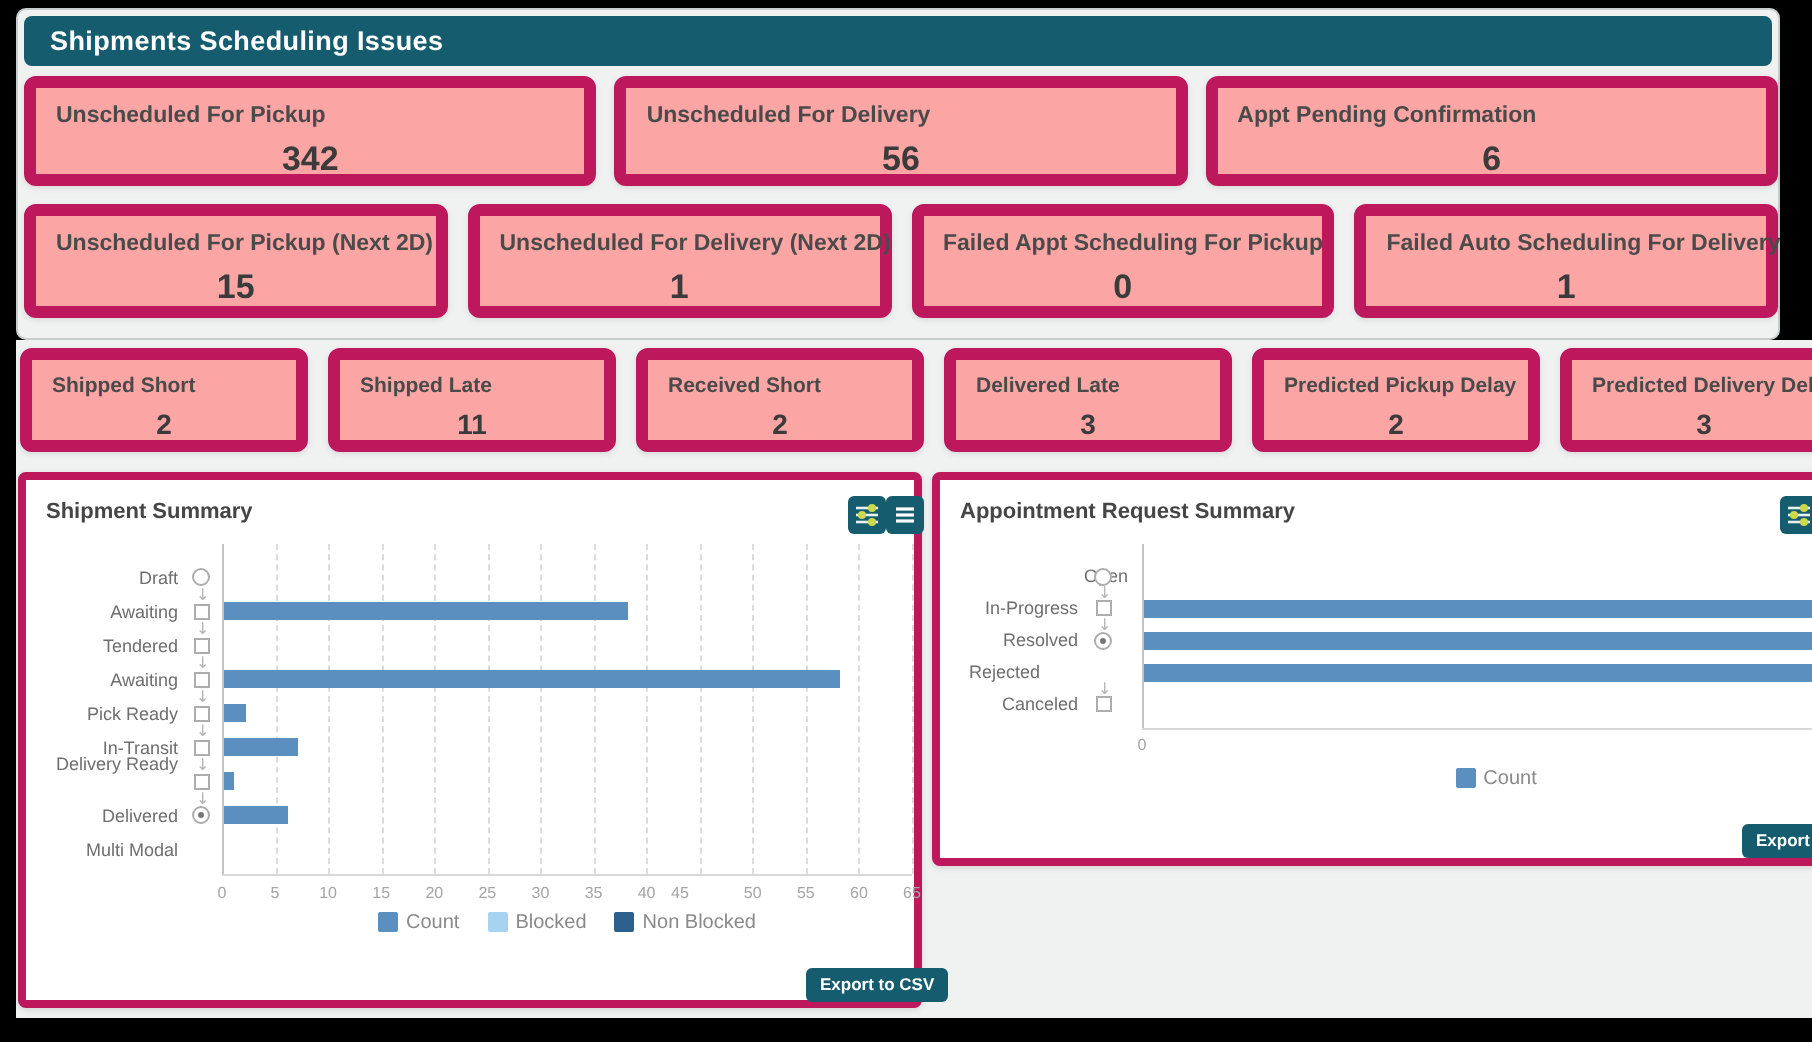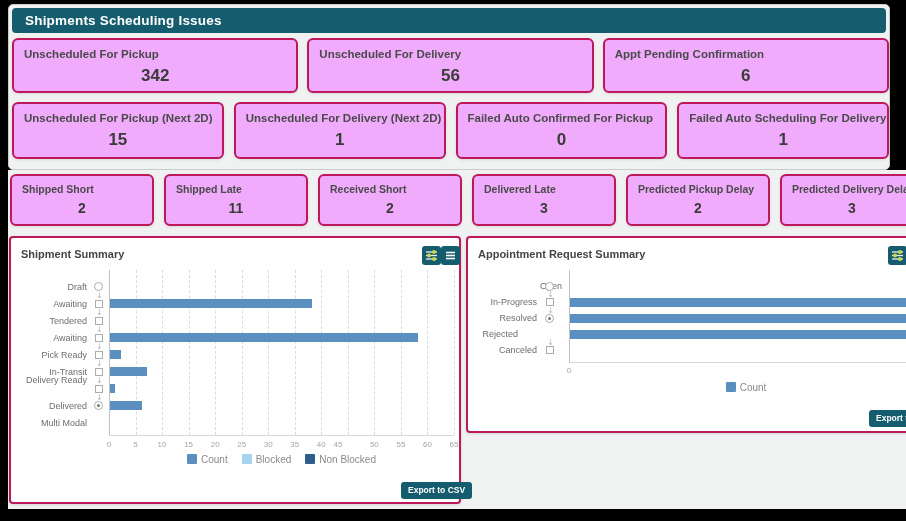--- a/index.html
+++ b/index.html
@@ -6,29 +6,29 @@
   html,body{width:906px;height:521px}
   body{background:#000;font-family:"Liberation Sans",sans-serif;position:relative;overflow:hidden}
   .upper{position:absolute;left:8px;top:4px;width:882px;height:166px;background:#f0f1f1;border:1px solid #c7cccd;border-radius:5px}
   .titlebar{position:absolute;left:3px;top:3px;right:3px;height:25px;background:#155d6e;border-radius:4px;color:#fff;font-weight:bold;font-size:13.5px;line-height:25px;padding-left:13px;letter-spacing:.2px}
   .right-black{position:absolute;left:892px;top:0;width:14px;height:170px;background:#000}
   .lower{position:absolute;left:8px;top:170px;width:898px;height:339px;background:#f0f1f1;overflow:hidden}
   .kpi-row{position:absolute;display:flex}
   .row0{left:3px;top:33px;width:877px;gap:9px}
   .row1{left:3px;top:97px;width:877px;gap:10px}
   .row2{left:2px;top:4px;gap:10px}
-  .kpi-card{background:#f0abfc;border:2px solid #be185d;border-radius:6px;box-shadow:0 1px 3px rgba(0,0,0,.10);position:relative}
+  .kpi-card{background:#fca5a5;border:6px solid #be185d;border-radius:6px;box-shadow:0 1px 3px rgba(0,0,0,.10);position:relative}
   .row0 .kpi-card{flex:1 1 0;height:55px}
   .row1 .kpi-card{flex:1 1 0;height:57px}
   .row2 .kpi-card{flex:0 0 144px;height:52px}
   .kpi-label{position:absolute;left:10px;top:8px;font-size:11.5px;font-weight:bold;color:#4a4a4a;white-space:nowrap}
   .row2 .kpi-label{font-size:10.5px;top:7px}
   .kpi-value{position:absolute;left:0;right:0;top:26px;text-align:center;font-size:17px;font-weight:bold;color:#3b3b3b}
   .row2 .kpi-value{font-size:14px;top:24px}
-  .panel{position:absolute;background:#fff;border:2px solid #be185d;border-radius:4px;box-shadow:0 1px 3px rgba(0,0,0,.12)}
+  .panel{position:absolute;background:#fff;border:4px solid #be185d;border-radius:4px;box-shadow:0 1px 3px rgba(0,0,0,.12)}
   #panel-left{left:1px;top:66px;width:452px;height:268px}
   #panel-right{left:458px;top:66px;width:460px;height:197px}
   .panel-title{position:absolute;left:10px;top:10px;font-size:11px;font-weight:bold;color:#454545;z-index:2}
   .chart-body{position:absolute;left:0;top:0;right:0;bottom:0}
   .cat-label{position:absolute;font-size:9px;color:#6e6e6e;text-align:right;white-space:nowrap}
   .icon-box{position:absolute;border:1px solid #adadad;background:#fff}
   .icon-circle{border-radius:50%;display:flex;align-items:center;justify-content:center}
   .icon-dot{width:3px;height:3px;border-radius:50%;background:#777}
   .flow-arrow{position:absolute;font-family:"DejaVu Sans",sans-serif;font-size:8px;color:#b5b5b5;line-height:8px}
   .bar{position:absolute;height:9px}
@@ -69,21 +69,21 @@
     <div class="kpi-row row1">
         <div class="kpi-card">
           <div class="kpi-label">Unscheduled For Pickup (Next 2D)</div>
           <div class="kpi-value">15</div>
         </div>
         <div class="kpi-card">
           <div class="kpi-label">Unscheduled For Delivery (Next 2D)</div>
           <div class="kpi-value">1</div>
         </div>
         <div class="kpi-card">
-          <div class="kpi-label">Failed Auto Confirmed For Pickup</div>
+          <div class="kpi-label">Failed Appt Scheduling For Pickup</div>
           <div class="kpi-value">0</div>
         </div>
         <div class="kpi-card">
           <div class="kpi-label">Failed Auto Scheduling For Delivery</div>
           <div class="kpi-value">1</div>
         </div>
       </div>
   </div>
 
   <div class="right-black"></div>

